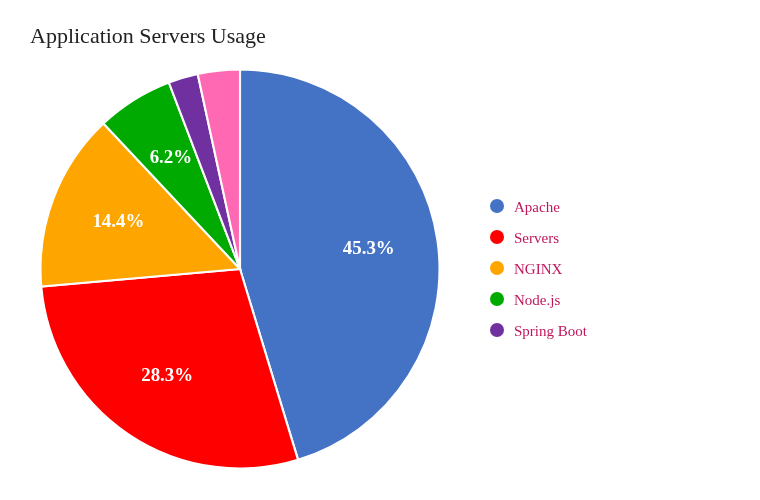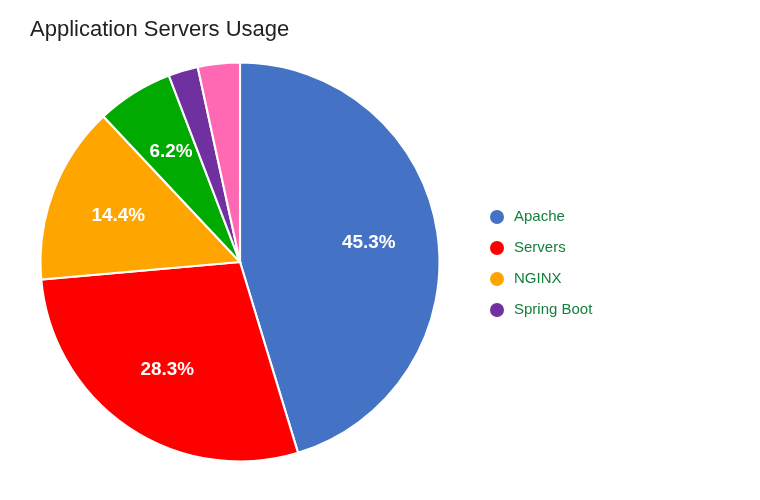--- a/index.html
+++ b/index.html
@@ -7,21 +7,22 @@
       background: #fff;
       font-family: Arial, sans-serif;
       width: 760px;
       height: 500px;
       overflow: hidden;
     }
     .chart-container {
       width: 760px;
       height: 442px;
       position: relative;
-      padding: 16px 30px;
+      padding: 23px 30px;
+      font-family: Liberation Serif, serif;
     }
     .chart-title {
       font-size: 22px;
       font-weight: normal;
       color: #222;
       margin-bottom: 10px;
     }
     .chart-area {
       display: flex;
       align-items: center;
@@ -39,24 +40,24 @@
       height: 100%;
     }
     .legend {
       margin-left: 40px;
       display: flex;
       flex-direction: column;
       gap: 14px;
     }
     .legend-item {
       display: flex;
-      align-items: flex-end;
+      align-items: flex-start;
       gap: 10px;
       font-size: 15px;
-      color: #15803d;
+      color: #be185d;
     }
     .legend-dot {
       width: 14px;
       height: 14px;
       border-radius: 50%;
       flex-shrink: 0;
     }
   </style>
 </head>
 <body>
@@ -89,18 +90,22 @@
         </div>
         <div class="legend-item">
           <div class="legend-dot" style="background: rgb(255, 0, 0);"></div>
           <span>Servers</span>
         </div>
         <div class="legend-item">
           <div class="legend-dot" style="background: rgb(255, 165, 0);"></div>
           <span>NGINX</span>
         </div>
         <div class="legend-item">
+          <div class="legend-dot" style="background: rgb(0, 170, 0);"></div>
+          <span>Node.js</span>
+        </div>
+        <div class="legend-item">
           <div class="legend-dot" style="background: rgb(112, 48, 160);"></div>
           <span>Spring Boot</span>
         </div>
       </div>
   </div>
 </div>
 
 </body></html>

